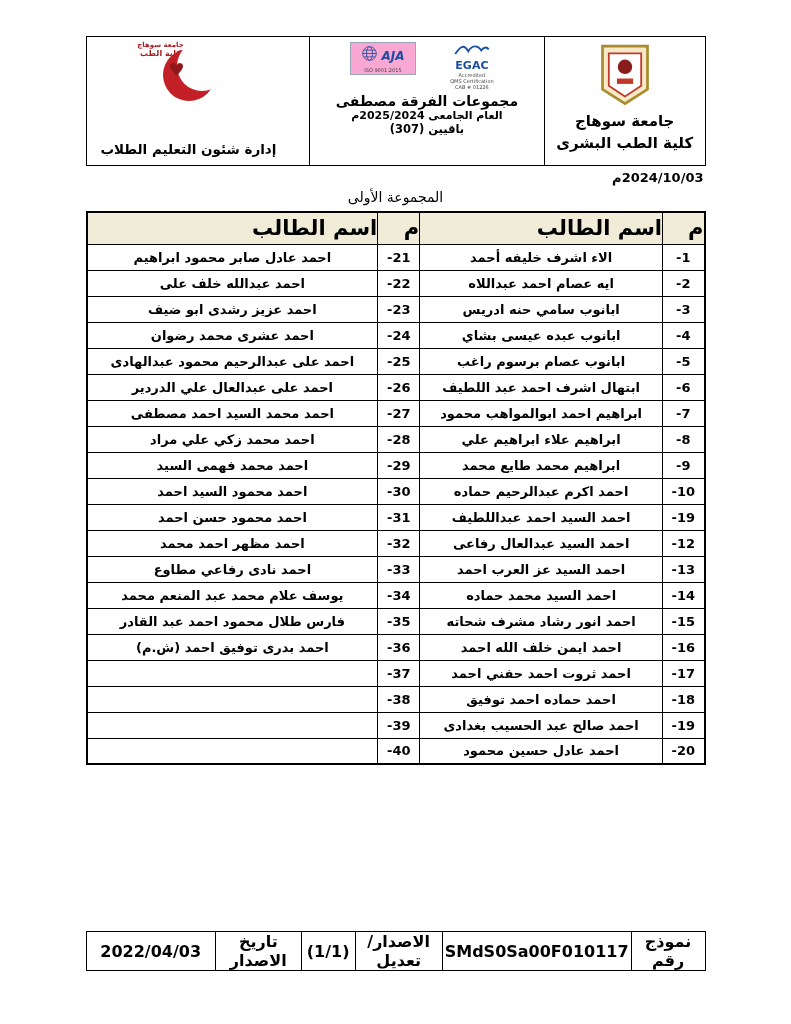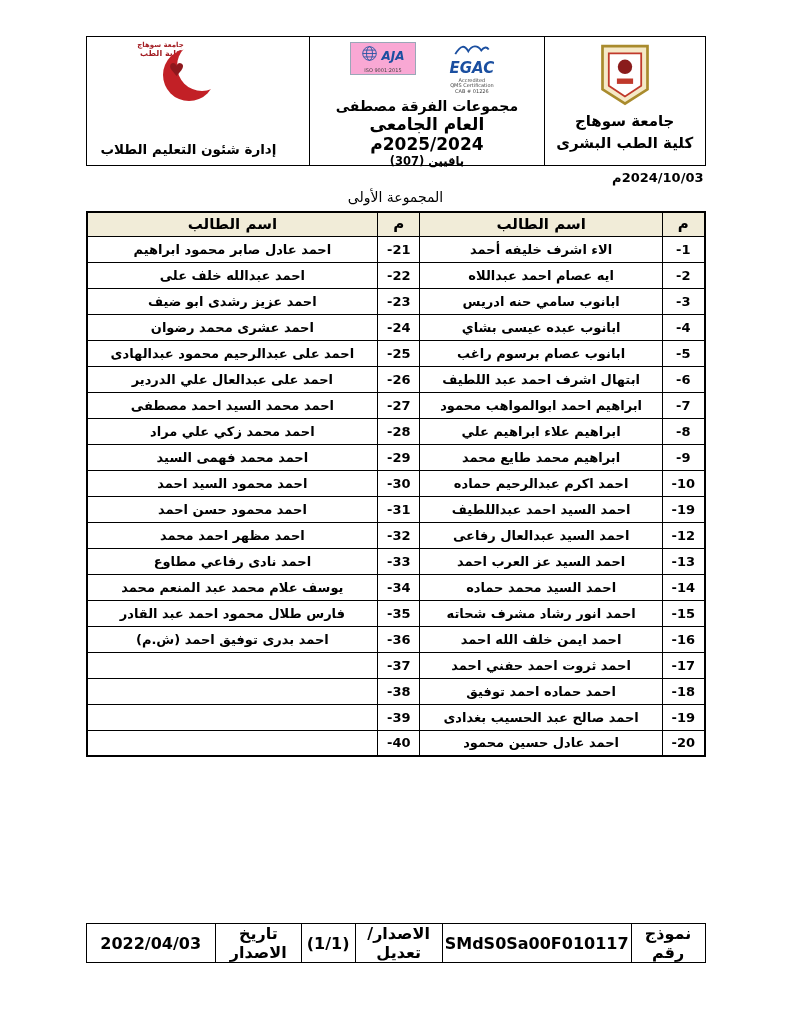--- a/index.html
+++ b/index.html
@@ -15,49 +15,49 @@
   .header-box { display:flex; border:1px solid #000; height:130px; background:#fff; }
   .h-cell { height:100%; }
   .h-right { width:26%; border-left:1px solid #000; display:flex; flex-direction:column; align-items:center; padding-top:5px; }
   .h-center { width:38%; border-left:1px solid #000; text-align:center; padding-top:3px; }
   .h-left { width:36%; display:flex; flex-direction:column; justify-content:space-between; align-items:flex-end; padding:4px 14px 8px; }
 
   .uni-name { font-weight:bold; font-size:15px; line-height:1.3; margin-top:2px; text-align:center; }
 
   .certs { display:flex; justify-content:center; align-items:flex-start; gap:24px; margin:2px 0 3px; }
   .egac { width:64px; text-align:center; line-height:1.15; }
-  .egac-t { color:#1b4fa0; font-weight:bold; font-style:italic; font-size:15px; display:block; }
+  .egac-t { color:#1b4fa0; font-weight:bold; font-size:11px; display:block; }
   .egac-sub { font-size:5px; color:#444; display:block; }
   .aja { width:66px; border:1px solid #9aa7b8; padding:2px 2px 1px; text-align:center; background:#f9a8d4; }
   .aja-row { display:flex; align-items:center; justify-content:center; gap:3px; direction:ltr; }
   .aja-t { color:#1b4fa0; font-weight:bold; font-style:italic; font-size:12px; }
   .aja-iso { font-size:5px; color:#444; margin-top:1px; }
 
   .c-line1 { font-weight:bold; font-size:14px; }
-  .c-line2 { font-weight:bold; font-size:17px; }
+  .c-line2 { font-weight:bold; font-size:11px; }
   .c-line3 { font-weight:bold; font-size:11.5px; margin-top:1px; }
   .c-line4 { font-weight:bold; font-size:11.5px; }
 
   .college-logo { width:120px; text-align:center; position:relative; }
   .cl-top { font-size:7px; color:#a31d23; font-weight:bold; display:block; }
   .cl-mark { position:relative; width:58px; height:54px; margin:0 auto; }
   .cl-circle { position:absolute; left:2px; top:0; width:52px; height:52px; border-radius:50%; background:#c22026; }
   .cl-cut { position:absolute; left:16px; top:-8px; width:50px; height:50px; border-radius:50%; background:#fff; }
   .cl-heart { position:absolute; left:8px; top:12px; color:#8e181d; font-size:18px; line-height:1; }
   .cl-bottom { font-size:8px; color:#a31d23; font-weight:bold; display:block; }
 
   .dept { font-weight:bold; font-size:13.5px; }
 
   .date-line { text-align:right; font-weight:bold; font-size:13px; padding:4px 2px 0; }
   .group-title { text-align:center; font-weight:normal; font-size:14px; margin:4px 0 6px; }
 
   
   table.students { width:100%; border-collapse:collapse; border:2px solid #000; }
   .students th, .students td { border:1px solid #000; }
-  .students thead th { background:#f1ecd8; font-weight:bold; font-size:15px; height:24px; text-align:center; }
+  .students thead th { background:#f1ecd8; font-weight:bold; font-size:21px; height:32px; text-align:right; }
   .students td { height:26px; font-weight:bold; font-size:13px; text-align:center; padding:0 4px; }
   .students .num-col { width:42px; }
   .students td.num { direction:ltr; }
 
   
   table.footer-table { width:100%; border-collapse:collapse; margin-top:166px; }
   .footer-table td { border:1px solid #000; height:23px; text-align:center; font-weight:bold; font-size:16px; padding:0 2px; }
   .footer-table td:nth-child(1){ width:13%; }
   .footer-table td:nth-child(2){ width:26%; }
   .footer-table td:nth-child(3){ width:15%; }

